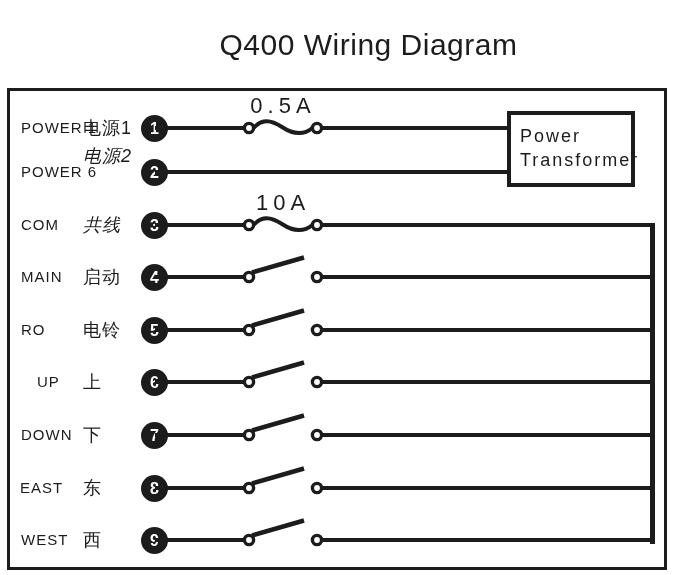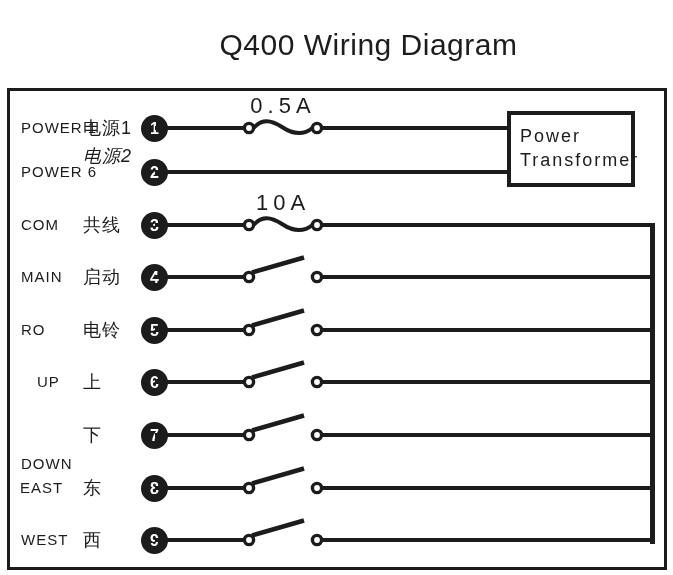--- a/index.html
+++ b/index.html
@@ -73,21 +73,21 @@
         <circle cx="78" cy="27" r="4.6" fill="#fff" stroke="#1c1c1c" stroke-width="3.4"></circle>
         <path d="M14.5 27 C 23 17.5, 32 19, 43 26 C 52 32, 63 35.5, 73.5 27" fill="none" stroke="#1c1c1c" stroke-width="4"></path>
       </svg>
       <div class="wire" style="left: 316px; top: 38px; width: 184px;"></div>
       <div class="fuselabel" style="left: 216px; top: 6px;">0.5A</div>
       <div class="label-en" style="left: 14px; top: 74px;">POWER 6</div>
       <div class="label-zh" style="left: 76px; top: 56px; font-style: italic;">电源2</div>
       <div class="badge" style="left: 134px; top: 71px;">2</div>
       <div class="wire" style="left: 148px; top: 82px; width: 352px;"></div>
       <div class="label-en" style="left: 14px; top: 127px;">COM</div>
-      <div class="label-zh" style="left: 76px; top: 125px;">共线</div>
+      <div class="label-zh" style="left: 76px; top: 125px; font-style: italic;">共线</div>
       <div class="badge" style="left: 134px; top: 124px;">3</div>
       <div class="wire" style="left: 148px; top: 135px; width: 89px;"></div>
       <svg viewBox="0 0 90 36" class="sym" style="left: 232px; top: 110px;">
         <circle cx="10" cy="27" r="4.6" fill="#fff" stroke="#1c1c1c" stroke-width="3.4"></circle>
         <circle cx="78" cy="27" r="4.6" fill="#fff" stroke="#1c1c1c" stroke-width="3.4"></circle>
         <path d="M14.5 27 C 23 17.5, 32 19, 43 26 C 52 32, 63 35.5, 73.5 27" fill="none" stroke="#1c1c1c" stroke-width="4"></path>
       </svg>
       <div class="wire" style="left: 316px; top: 135px; width: 332px;"></div>
       <div class="fuselabel" style="left: 216px; top: 103px;">10A</div>
       <div class="label-en" style="left: 14px; top: 179px;">MAIN</div>
@@ -113,21 +113,21 @@
       <div class="label-en" style="left: 14px; top: 284px; margin-left: 16px;">UP</div>
       <div class="label-zh" style="left: 76px; top: 282px;">上</div>
       <div class="badge" style="left: 134px; top: 281px;">6</div>
       <div class="wire" style="left: 148px; top: 292px; width: 89px;"></div>
       <svg viewBox="0 0 90 36" class="sym" style="left: 232px; top: 267px;">
         <circle cx="10" cy="27" r="4.6" fill="#fff" stroke="#1c1c1c" stroke-width="3.4"></circle>
         <circle cx="78" cy="27" r="4.6" fill="#fff" stroke="#1c1c1c" stroke-width="3.4"></circle>
         <line x1="13" y1="22.5" x2="65" y2="7.5" stroke="#1c1c1c" stroke-width="4.6"></line>
       </svg>
       <div class="wire" style="left: 316px; top: 292px; width: 332px;"></div>
-      <div class="label-en" style="left: 14px; top: 337px; margin-top: 29px;">DOWN</div>
+      <div class="label-en" style="left: 14px; top: 337px;">DOWN</div>
       <div class="label-zh" style="left: 76px; top: 335px;">下</div>
       <div class="badge" style="left: 134px; top: 334px;">7</div>
       <div class="wire" style="left: 148px; top: 345px; width: 89px;"></div>
       <svg viewBox="0 0 90 36" class="sym" style="left: 232px; top: 320px;">
         <circle cx="10" cy="27" r="4.6" fill="#fff" stroke="#1c1c1c" stroke-width="3.4"></circle>
         <circle cx="78" cy="27" r="4.6" fill="#fff" stroke="#1c1c1c" stroke-width="3.4"></circle>
         <line x1="13" y1="22.5" x2="65" y2="7.5" stroke="#1c1c1c" stroke-width="4.6"></line>
       </svg>
       <div class="wire" style="left: 316px; top: 345px; width: 332px;"></div>
       <div class="label-en" style="left: 13px; top: 390px;">EAST</div>

